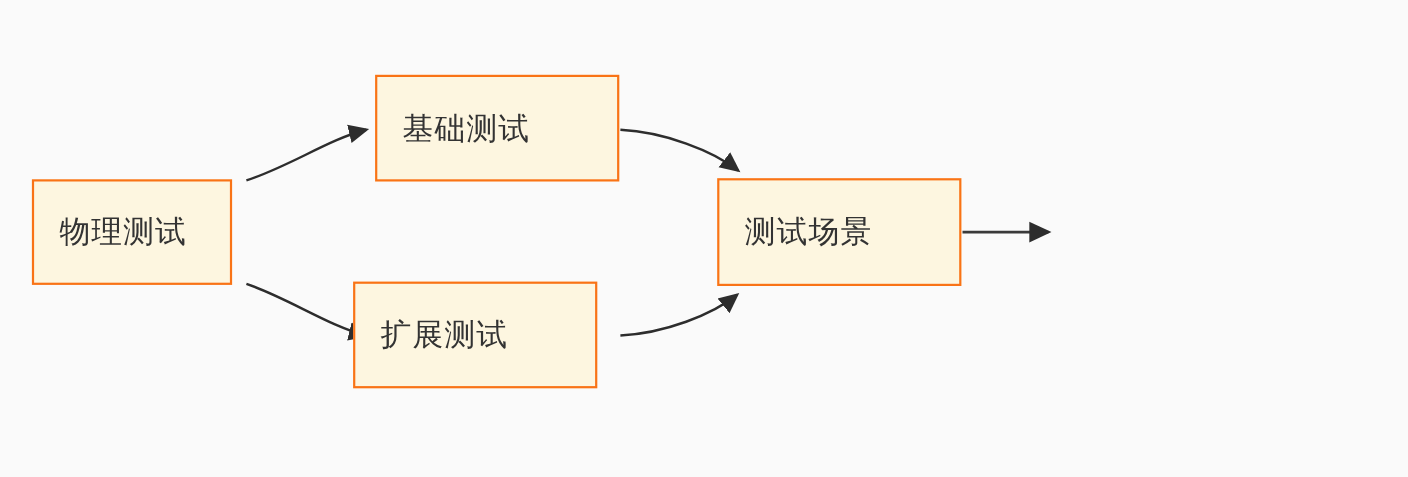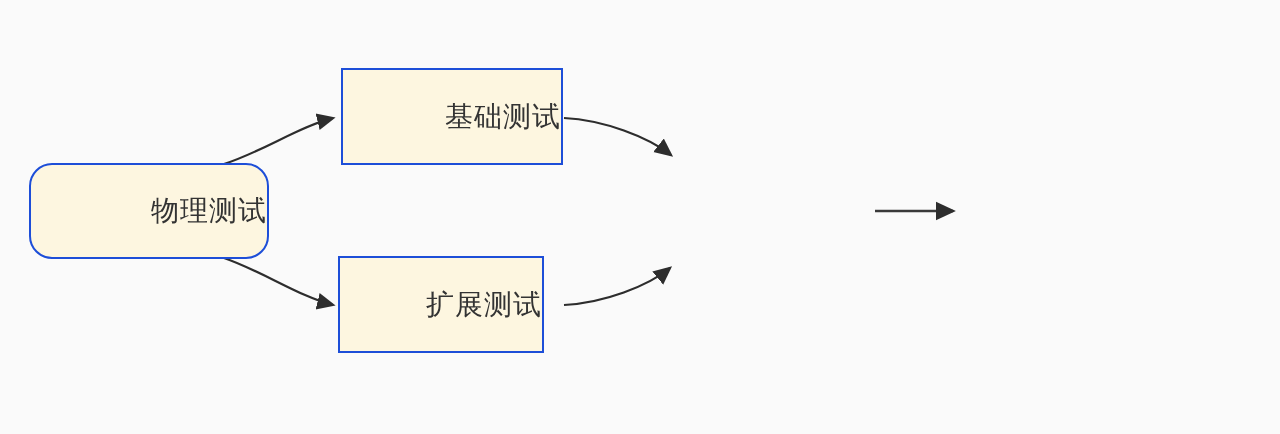--- a/index.html
+++ b/index.html
@@ -25,39 +25,39 @@
     left: 0;
     top: 0;
     width: 1280px;
     height: 434px;
     pointer-events: none;
   }
   .node {
     position: absolute;
     box-sizing: border-box;
     background: #fdf6e0;
-    border: 2px solid #1d4ed8;
+    border: 2px solid #f97316;
     display: flex;
     align-items: center;
-    justify-content: flex-end;
+    justify-content: flex-start;
     text-align: center;
     padding-left: 23px;
   }
   .node-label {
     color: #333333;
     font-size: 28px;
     line-height: 1.2;
     letter-spacing: 1px;
     font-family: "DejaVu Sans", "Liberation Sans", sans-serif;
     white-space: nowrap;
   }
   
-  #node-physical-test { left: 29px;  top: 163px; width: 240px; height: 96px; border-radius: 23px; }
+  #node-physical-test { left: 29px;  top: 163px; width: 182px; height: 96px; }
   #node-basic-test    { left: 341px; top: 68px;  width: 222px; height: 97px; }
-  #node-extended-test { left: 338px; top: 256px; width: 206px; height: 97px; }
+  #node-extended-test { left: 321px; top: 256px; width: 222px; height: 97px; }
   #node-test-scenario { left: 652px; top: 162px; width: 222px; height: 98px; }
   #node-result-analysis { left: 962px; top: 162px; width: 280px; height: 98px; }
 </style>
 </head>
 <body>
 
 <div id="diagram-canvas">
 
   <svg class="edge-layer" viewBox="0 0 1280 434" width="1280" height="434" xmlns="http://www.w3.org/2000/svg">
     <defs>
@@ -82,15 +82,18 @@
   </div>
 
   <div class="node" id="node-basic-test">
     <span class="node-label">基础测试</span>
   </div>
 
   <div class="node" id="node-extended-test">
     <span class="node-label">扩展测试</span>
   </div>
 
+  <div class="node" id="node-test-scenario">
+    <span class="node-label">测试场景</span>
+  </div>
 
 
 </div>
 
 </body></html>

